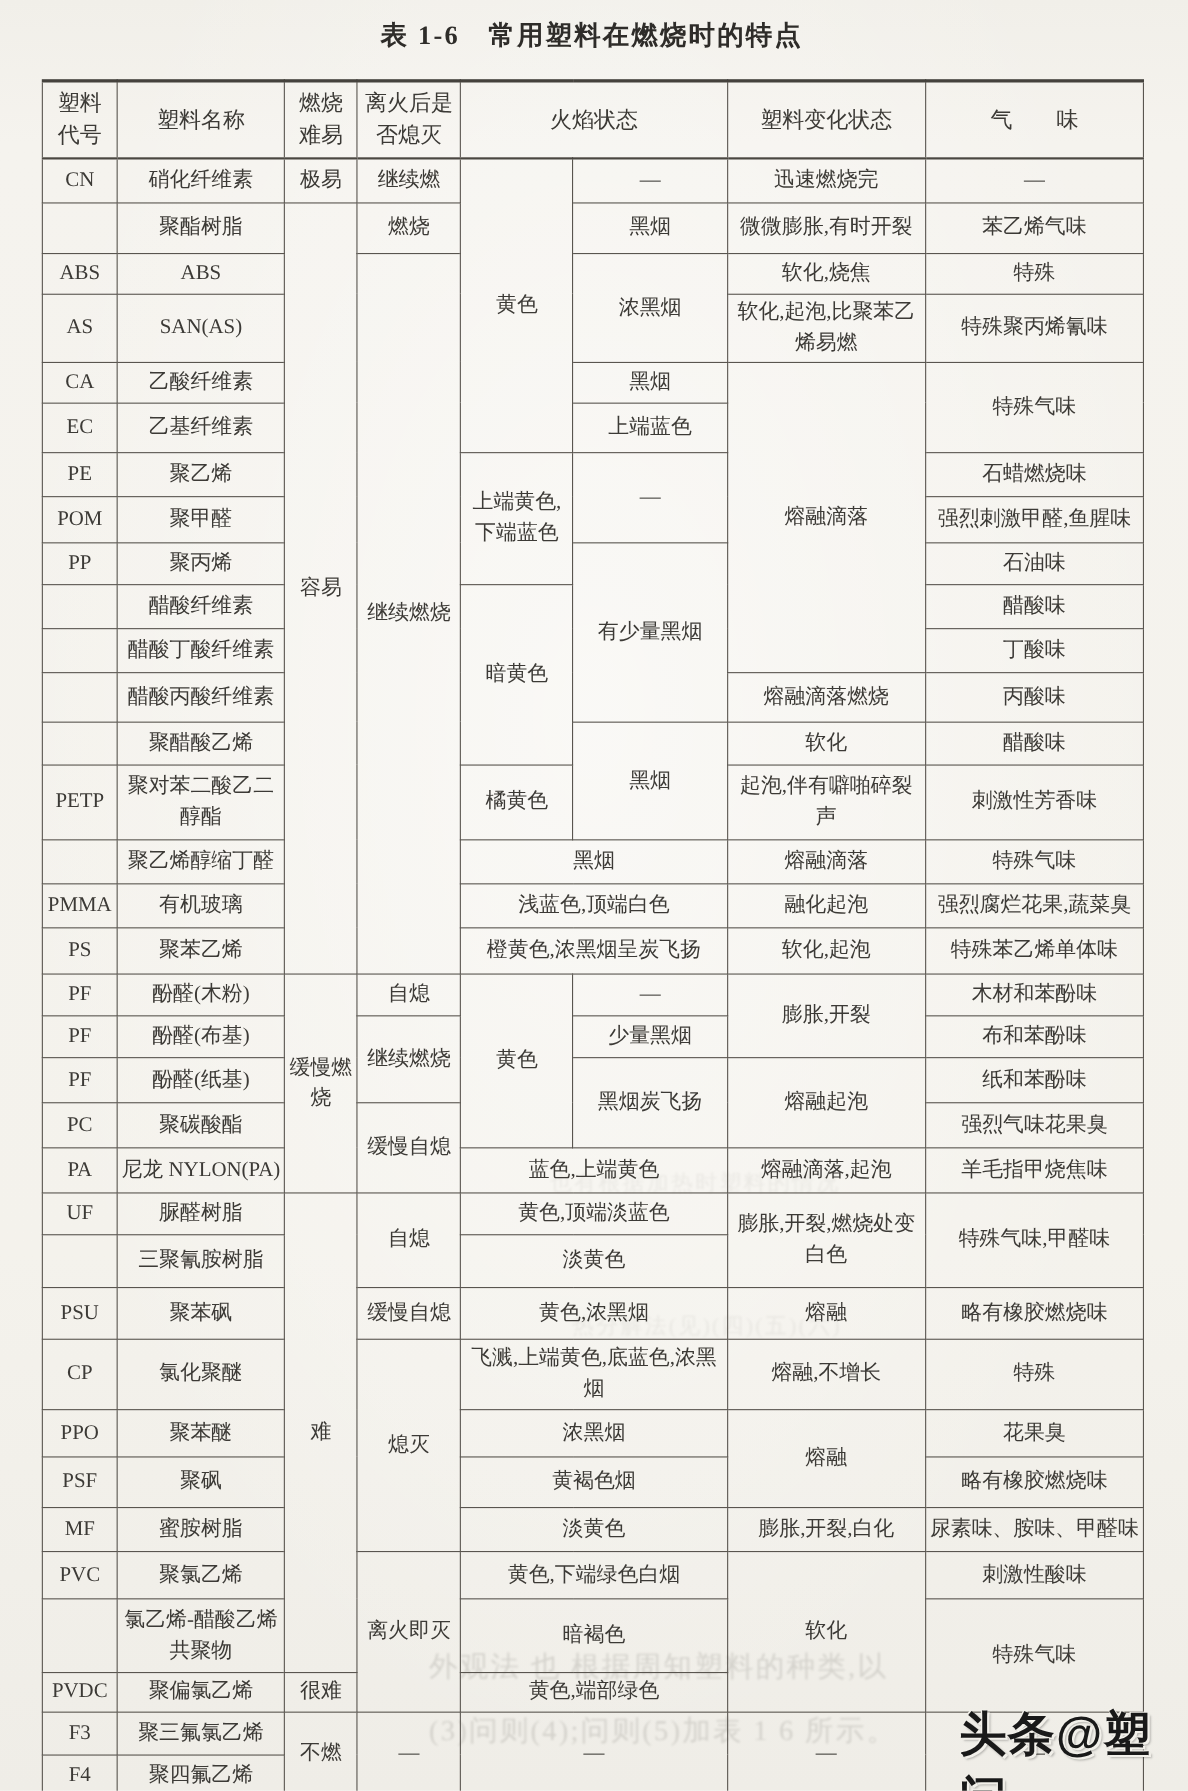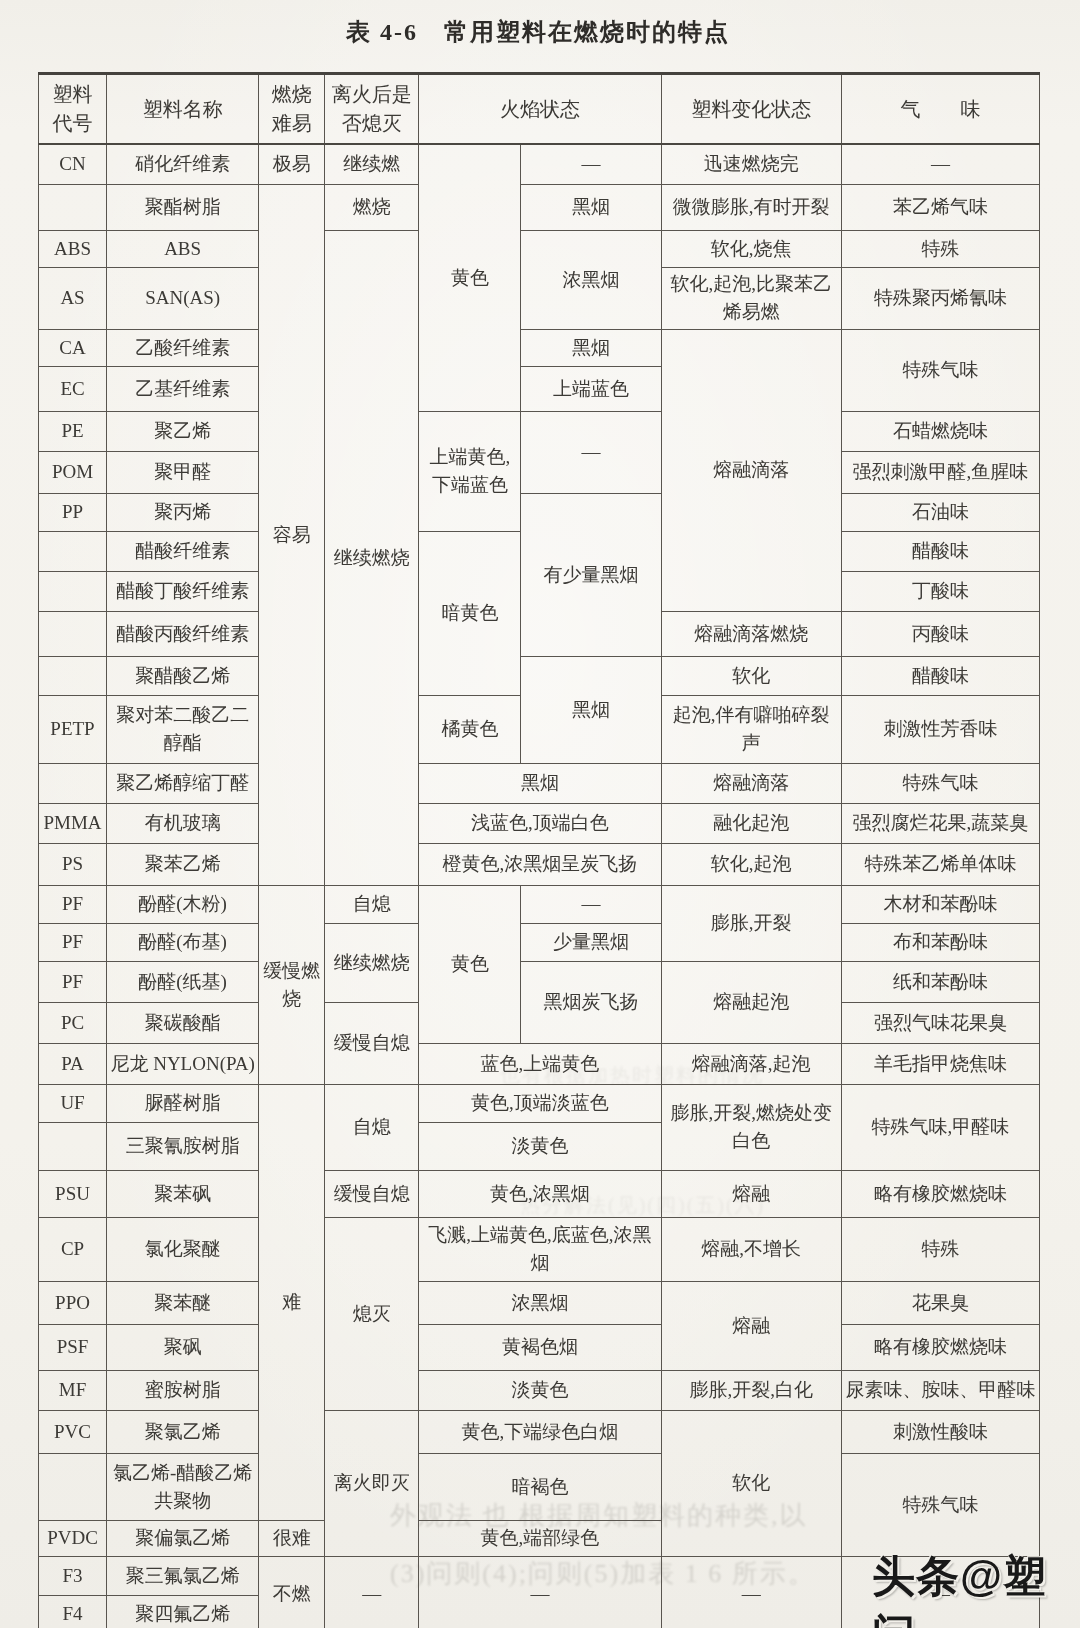--- a/index.html
+++ b/index.html
@@ -44,21 +44,21 @@
     position:absolute; z-index:5;
     font-family:"Liberation Sans","DejaVu Sans",sans-serif;
     font-weight:900; font-size:43px; color:#191919;
     letter-spacing:1px;
     text-shadow: 2px 2px 0 #f2f0ea, -1px -1px 0 #f2f0ea, 3px 3px 2px rgba(0,0,0,0.25);
   }
 </style>
 </head>
 <body>
 
-<div class="title">表 4-6　常用塑料在燃烧时的特点</div>
+<div class="title">表 1-6　常用塑料在燃烧时的特点</div>
 
 <div class="ghost" style="left:500px; top:1062px; opacity:0.10;">也有根据加热时塑料的情况</div>
 <div class="ghost" style="left:520px; top:1192px; opacity:0.10;">热分解法(见)(四)(五)(六)</div>
 <div class="ghost" style="left:390px; top:1498px; opacity:0.24; font-size:26px;">外观法 也 根据周知塑料的种类,以</div>
 <div class="ghost" style="left:390px; top:1556px; opacity:0.24; font-size:26px;">(3)问则(4);问则(5)加表 1 6 所示。</div>
 
 <table class="main">
   <colgroup>
     <col style="width:68px">
     <col style="width:152px">

